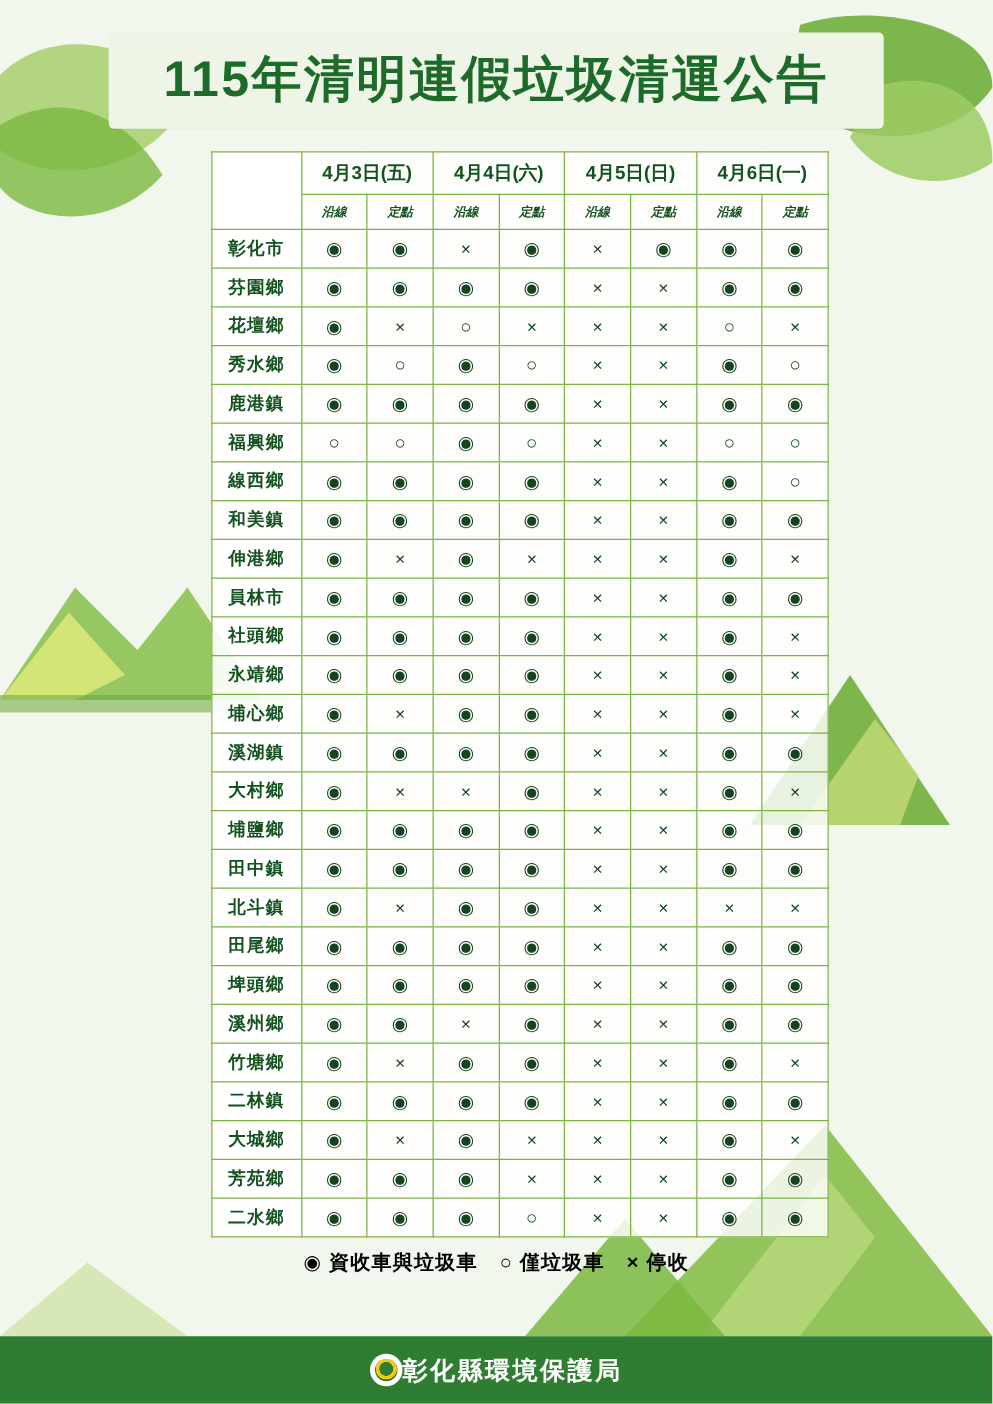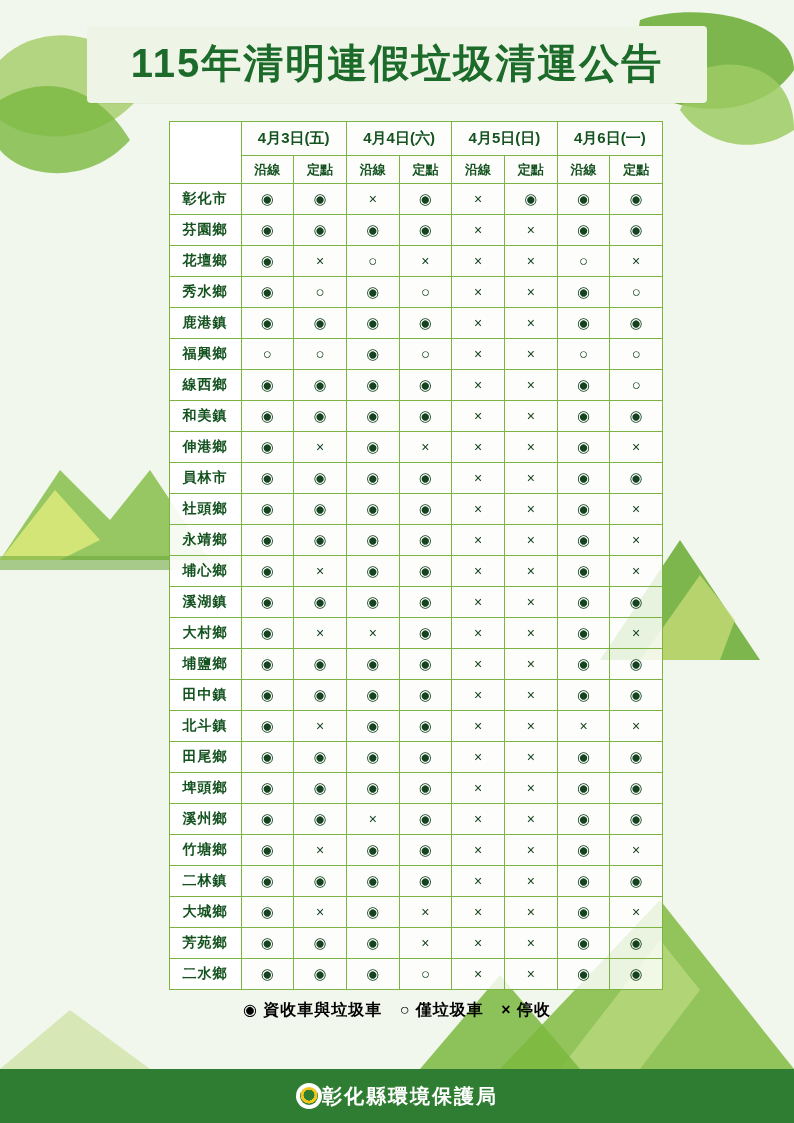--- a/index.html
+++ b/index.html
@@ -54,21 +54,21 @@
     text-align: center;
     color: #14521f;
     font-size: 14px;
     padding: 0;
     height: 31px;
   }
   table.sched thead th.daycell {
     font-size: 15px; font-weight: 700; height: 34px;
   }
   table.sched thead th.subcell {
-    font-size: 13px; font-weight: 700; height: 28px;
+    font-size: 10px; font-weight: 700; height: 28px; font-style: italic;
   }
   table.sched th.corner { width: 72px; background: rgba(255,255,255,0.5); }
   col.namecol { width: 72px; }
   col.datacol { width: 52.7px; }
   td.name {
     font-weight: 700;
     font-size: 15px;
     letter-spacing: 1px;
     background: rgba(255,255,255,0.55);
     margin-left: 16px;

